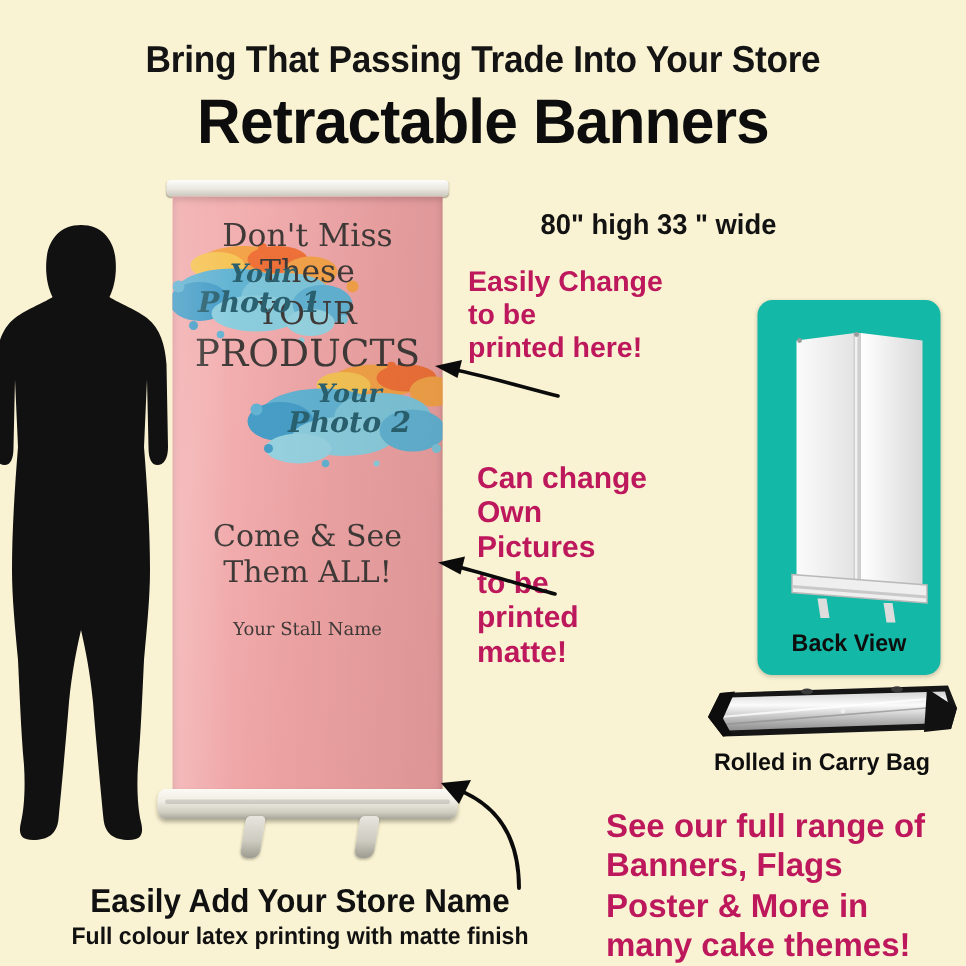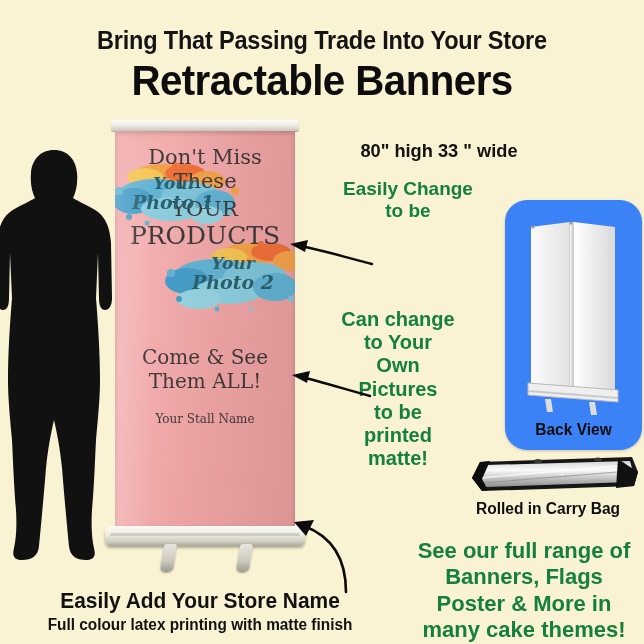--- a/index.html
+++ b/index.html
@@ -86,39 +86,39 @@
 
   .splash{position:absolute;pointer-events:none;}
   .sp1{left:-4px;top:30px;width:135px;height:70px;}
   .sp2{left:48px;top:110px;width:142px;height:72px;}
 
   
   .r-size{
     position:absolute;left:316px;top:140px;width:246px;text-align:center;
     font-size:19px;font-weight:bold;color:#121212;transform:scaleX(.96);
   }
-  .r-blk{position:absolute;text-align:center;font-weight:bold;color:#15803d;line-height:1.16;}
+  .r-blk{position:absolute;font-weight:bold;color:#be185d;line-height:1.16;}
   .r-change{left:312px;top:178px;width:192px;font-size:19px;}
   .r-can{left:318px;top:308px;width:160px;font-size:20px;}
   .r-see{left:404px;top:538px;width:240px;font-size:22px;line-height:1.2;}
 
   
   .b-store{
     position:absolute;left:0px;top:588px;width:400px;text-align:center;
     font-size:22px;font-weight:bold;color:#111;transform:scaleX(.95);
   }
   .b-latex{
     position:absolute;left:0px;top:616px;width:400px;text-align:center;
     font-size:16px;font-weight:bold;color:#111;transform:scaleX(.96);
   }
 
   
   .backview{
-    position:absolute;left:505px;top:200px;width:137px;height:250px;
-    background:#3b82f6;border-radius:22px;
+    position:absolute;left:505px;top:200px;width:122px;height:250px;
+    background:#14b8a6;border-radius:10px;
     box-shadow:0 1px 3px rgba(0,0,0,.2);
   }
   .bv-label{
     position:absolute;left:0;bottom:11px;width:100%;text-align:center;
     font-size:16px;font-weight:bold;color:#0e0e0e;transform:scaleX(.97);
   }
   .bv-img{position:absolute;left:18px;top:18px;width:100px;height:198px;}
 
   
   .bag{position:absolute;left:466px;top:452px;width:176px;height:42px;}
@@ -221,25 +221,25 @@
     <div class="stand-base"></div>
     <div class="foot l"></div>
     <div class="foot r"></div>
   </div>
 
   <div class="r-size">80" high  33 " wide</div>
 
   <div class="r-blk r-change">
     <div>Easily Change</div>
     <div>to be</div>
+    <div>printed here!</div>
   </div>
 
   <div class="r-blk r-can">
     <div>Can change</div>
-    <div>to Your</div>
     <div>Own</div>
     <div>Pictures</div>
     <div>to be</div>
     <div>printed</div>
     <div>matte!</div>
   </div>
 
   <div class="r-blk r-see">
     <div>See our full range of</div>
     <div>Banners, Flags</div>

